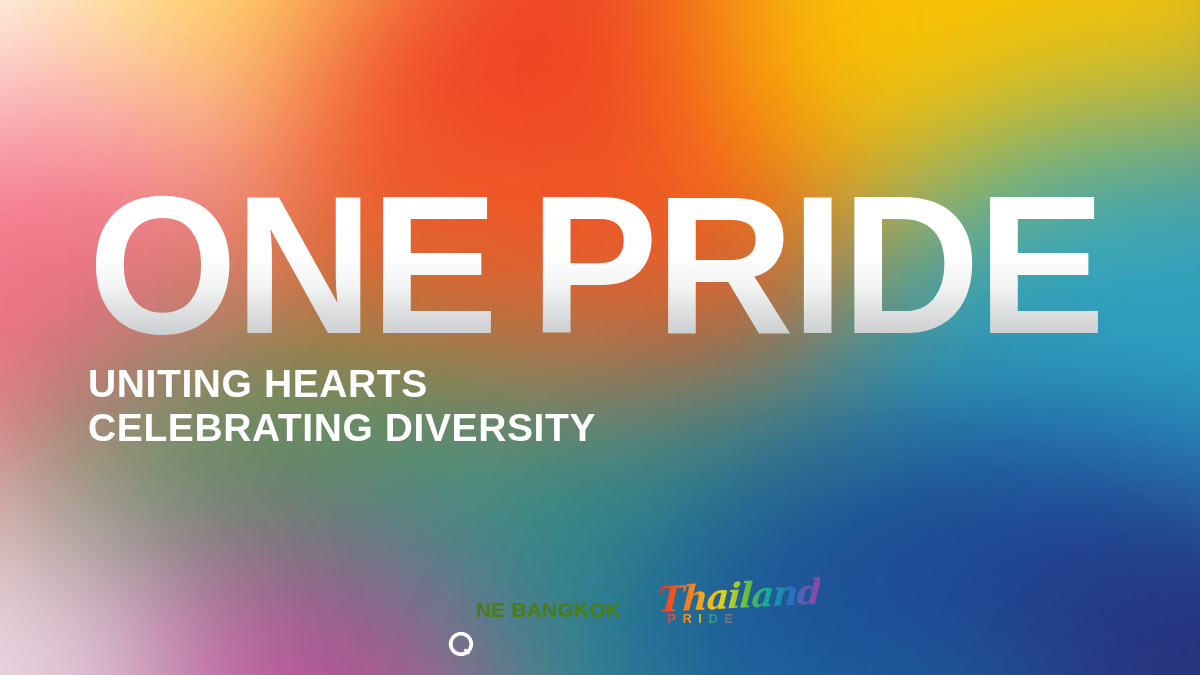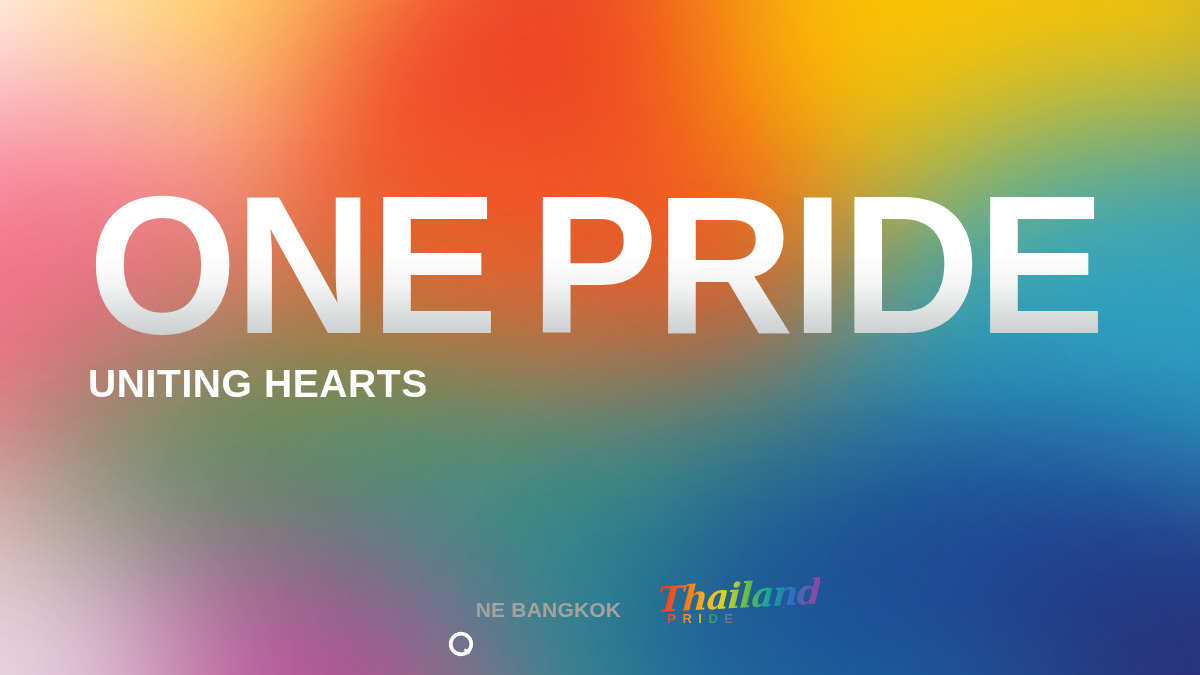--- a/index.html
+++ b/index.html
@@ -131,21 +131,21 @@
     top: 582px;
     display: flex;
     justify-content: center;
     align-items: center;
     gap: 36px;
   }
 
   .ob-logo {
     display: flex;
     align-items: center;
-    color: #a3a3a3;
+    color: #4d7c0f;
     white-space: pre;
   }
   .ob-mark {
     position: relative;
     width: 26px;
     height: 26px;
     margin-right: 2px;
   }
   .ob-mark svg { display: block; }
   .ob-word {
@@ -235,20 +235,21 @@
 
   <div class="content">
 
     <div class="headline">
       <span class="word">ONE</span>
       <span class="word">PRIDE</span>
     </div>
 
     <div class="tagline">
       <div>UNITING HEARTS</div>
+      <div>CELEBRATING DIVERSITY</div>
     </div>
 
 
     <div class="logos">
 
       <div class="ob-logo">
         <span class="ob-mark">
           <svg width="26" height="26" viewBox="0 0 26 26" aria-hidden="true">
             <path d="M13 0.8 A12.2 12.2 0 1 1 12.99 0.8 Z M13 4.6 A8.4 8.4 0 1 0 13.01 4.6 Z" fill="#ffffff" fill-rule="evenodd"></path>
             <path d="M15.6 19.0 L20.6 23.4 L22.4 21.2 L17.6 17.4 Z" fill="#ffffff"></path>

